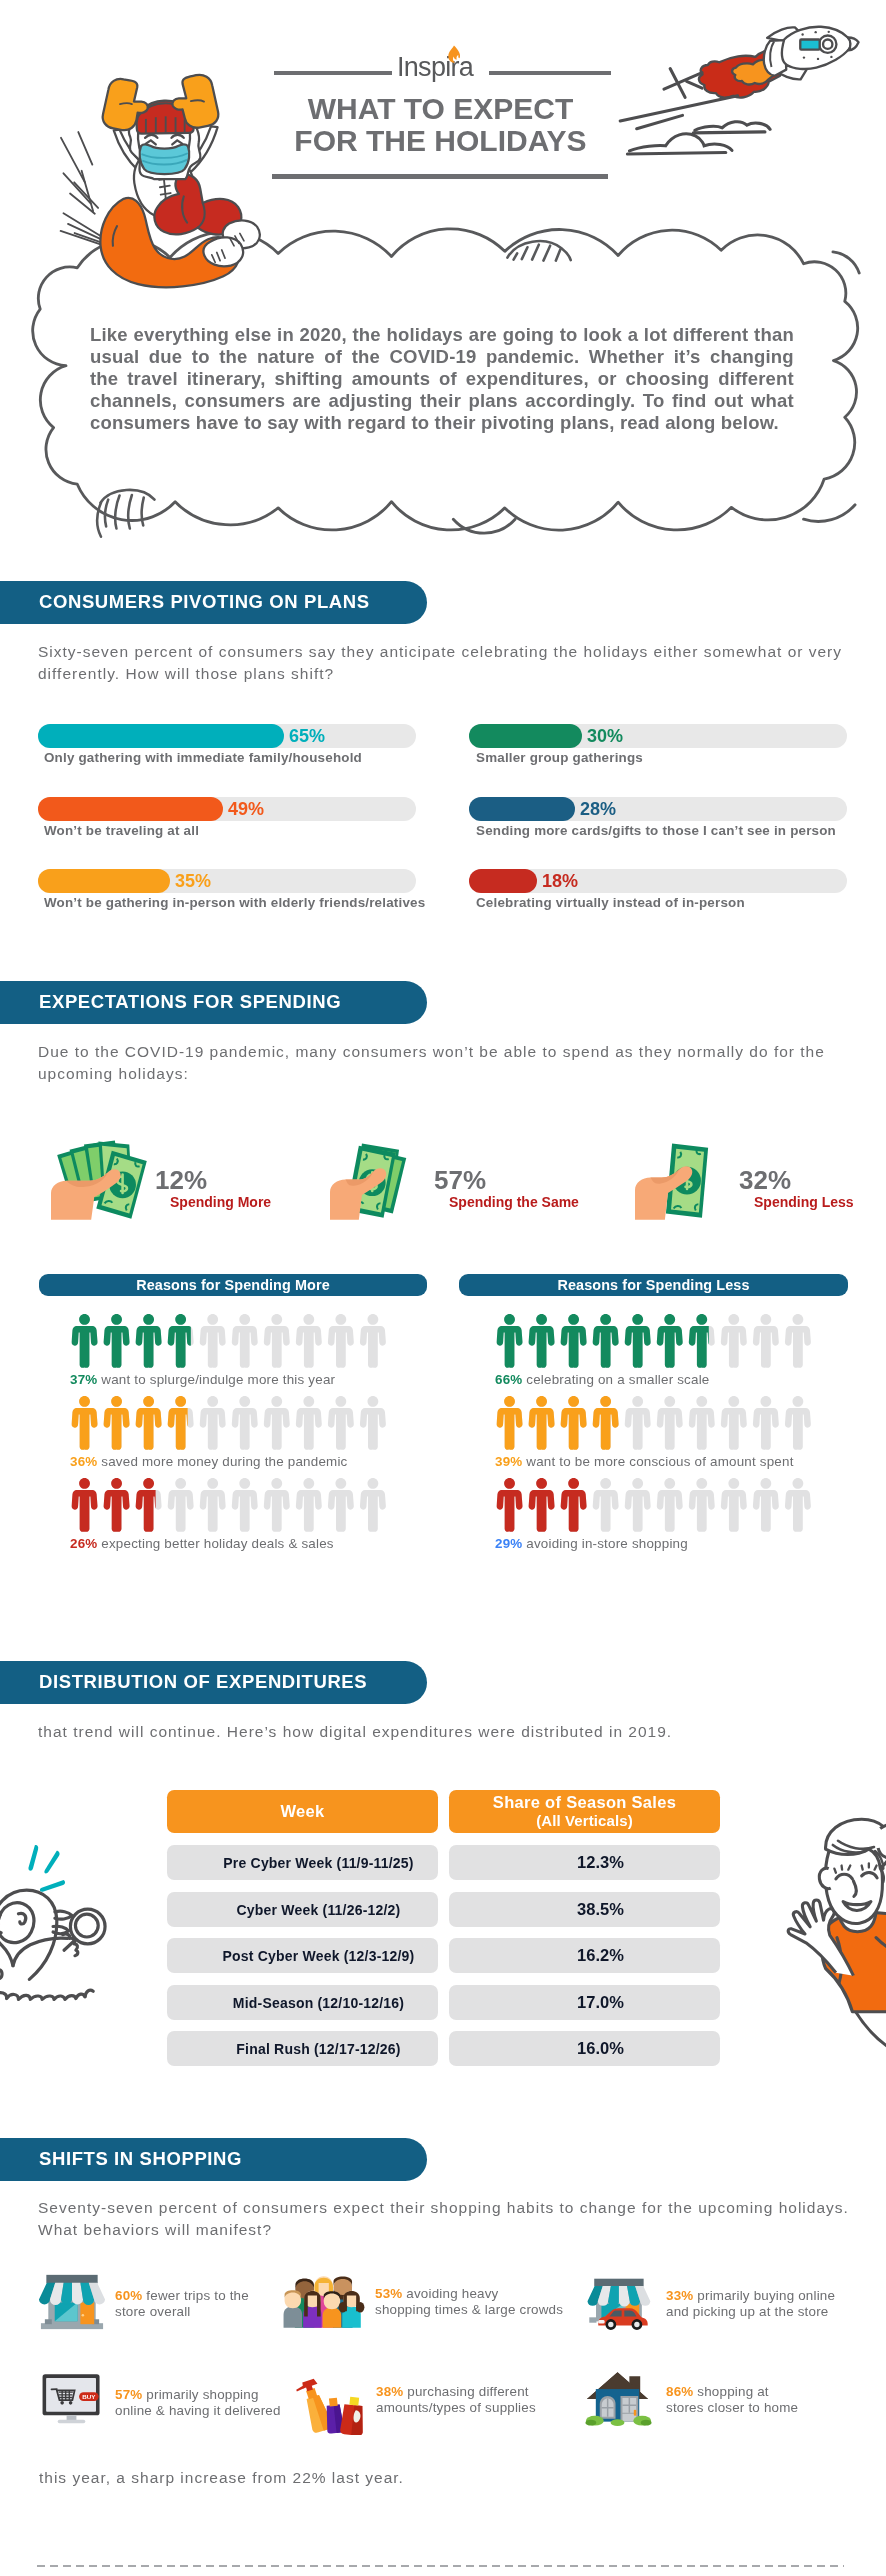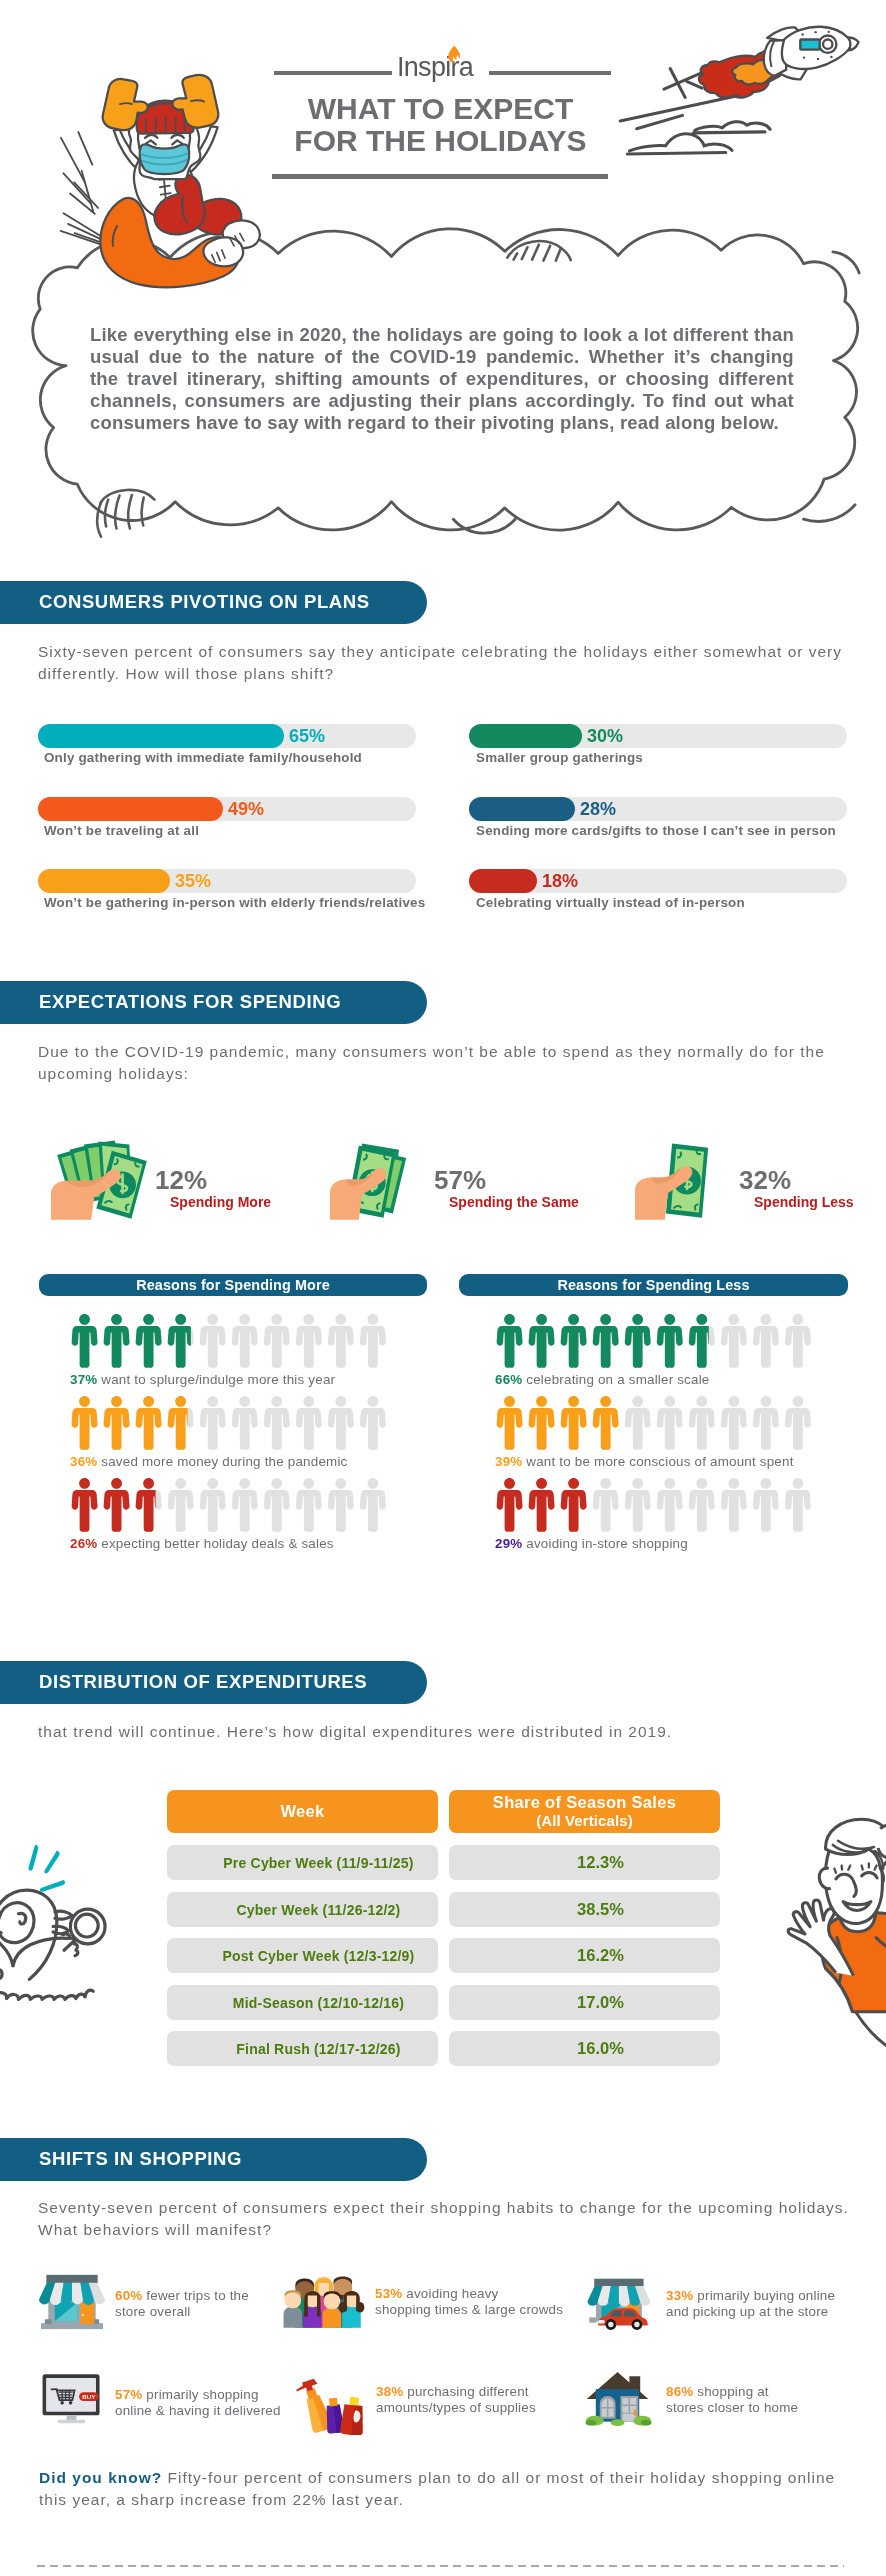--- a/index.html
+++ b/index.html
@@ -55,21 +55,21 @@
   .reason-pill span { color:#fff; font-size:14.4px; font-weight:700; letter-spacing:0.1px; }
   .reason-cap { position:absolute; font-size:13.4px; color:#6d6e71; font-weight:400;
                 white-space:nowrap; letter-spacing:0.2px; }
   .reason-cap b { font-weight:700; }
 
   
   .tbl-head { background:#F7941E; border-radius:7.2px; color:#fff; font-weight:700;
               display:flex; align-items:center; justify-content:center; text-align:center;
               position:absolute; font-size:16.5px; line-height:18.5px; letter-spacing:0.3px; }
   .tbl-head small { font-size:15px; font-weight:700; letter-spacing:0.1px; }
-  .tbl-cell { background:#e1e1e2; border-radius:7.2px; color:#4d7c0f;
+  .tbl-cell { background:#e1e1e2; border-radius:7.2px; color:#0f172a;
               display:flex; align-items:center; justify-content:center; text-align:center;
               position:absolute;padding-left:32px; }
 
   
   [data-name^="shift-icon-"] > svg { width:100%; height:100%; }
   .shift-txt { position:absolute; font-size:13.4px; line-height:16px; color:#6d6e71;
                letter-spacing:0.2px; white-space:nowrap; }
   .shift-txt b { color:#F7941E; font-weight:700; }
 
   
@@ -774,21 +774,21 @@
         <path d="M23.8 0 C29.6 0 34.3 4.7 34.3 10.5 C34.3 16.3 29.6 21 23.8 21 C18 21 13.3 16.3 13.3 10.5 C13.3 4.7 18 0 23.8 0 Z M8.5 23.5 L39.1 23.5 C43.3 23.5 46.8 27 47.3 31.4 L49 54.5 C49.3 58.6 46.6 61.5 42.8 61.5 C39.2 61.5 36.5 58.9 36.3 54.9 L35.2 36 L33.3 36 L33.3 98.5 C33.3 102.3 30.6 104.5 27.2 104.5 C23.8 104.5 21.1 102.3 21.1 98.5 L21.1 58 L26.5 58 L26.5 98.5 C26.5 102.3 23.8 104.5 20.4 104.5 C17 104.5 14.3 102.3 14.3 98.5 L14.3 36 L12.4 36 L11.3 54.9 C11.1 58.9 8.4 61.5 4.8 61.5 C1 61.5 -1.7 58.6 -1.4 54.5 L0.3 31.4 C0.8 27 4.3 23.5 8.5 23.5 Z" transform="translate(124.6,0)" fill="#C62B20" data-name="person-icon-filled"></path>
         <path d="M23.8 0 C29.6 0 34.3 4.7 34.3 10.5 C34.3 16.3 29.6 21 23.8 21 C18 21 13.3 16.3 13.3 10.5 C13.3 4.7 18 0 23.8 0 Z M8.5 23.5 L39.1 23.5 C43.3 23.5 46.8 27 47.3 31.4 L49 54.5 C49.3 58.6 46.6 61.5 42.8 61.5 C39.2 61.5 36.5 58.9 36.3 54.9 L35.2 36 L33.3 36 L33.3 98.5 C33.3 102.3 30.6 104.5 27.2 104.5 C23.8 104.5 21.1 102.3 21.1 98.5 L21.1 58 L26.5 58 L26.5 98.5 C26.5 102.3 23.8 104.5 20.4 104.5 C17 104.5 14.3 102.3 14.3 98.5 L14.3 36 L12.4 36 L11.3 54.9 C11.1 58.9 8.4 61.5 4.8 61.5 C1 61.5 -1.7 58.6 -1.4 54.5 L0.3 31.4 C0.8 27 4.3 23.5 8.5 23.5 Z" transform="translate(186.89999999999998,0)" fill="#C62B20" data-name="person-icon-filled"></path>
         <path d="M23.8 0 C29.6 0 34.3 4.7 34.3 10.5 C34.3 16.3 29.6 21 23.8 21 C18 21 13.3 16.3 13.3 10.5 C13.3 4.7 18 0 23.8 0 Z M8.5 23.5 L39.1 23.5 C43.3 23.5 46.8 27 47.3 31.4 L49 54.5 C49.3 58.6 46.6 61.5 42.8 61.5 C39.2 61.5 36.5 58.9 36.3 54.9 L35.2 36 L33.3 36 L33.3 98.5 C33.3 102.3 30.6 104.5 27.2 104.5 C23.8 104.5 21.1 102.3 21.1 98.5 L21.1 58 L26.5 58 L26.5 98.5 C26.5 102.3 23.8 104.5 20.4 104.5 C17 104.5 14.3 102.3 14.3 98.5 L14.3 36 L12.4 36 L11.3 54.9 C11.1 58.9 8.4 61.5 4.8 61.5 C1 61.5 -1.7 58.6 -1.4 54.5 L0.3 31.4 C0.8 27 4.3 23.5 8.5 23.5 Z" transform="translate(249.2,0)" fill="#C62B20" data-name="person-icon-filled"></path>
         <path d="M23.8 0 C29.6 0 34.3 4.7 34.3 10.5 C34.3 16.3 29.6 21 23.8 21 C18 21 13.3 16.3 13.3 10.5 C13.3 4.7 18 0 23.8 0 Z M8.5 23.5 L39.1 23.5 C43.3 23.5 46.8 27 47.3 31.4 L49 54.5 C49.3 58.6 46.6 61.5 42.8 61.5 C39.2 61.5 36.5 58.9 36.3 54.9 L35.2 36 L33.3 36 L33.3 98.5 C33.3 102.3 30.6 104.5 27.2 104.5 C23.8 104.5 21.1 102.3 21.1 98.5 L21.1 58 L26.5 58 L26.5 98.5 C26.5 102.3 23.8 104.5 20.4 104.5 C17 104.5 14.3 102.3 14.3 98.5 L14.3 36 L12.4 36 L11.3 54.9 C11.1 58.9 8.4 61.5 4.8 61.5 C1 61.5 -1.7 58.6 -1.4 54.5 L0.3 31.4 C0.8 27 4.3 23.5 8.5 23.5 Z" transform="translate(311.5,0)" fill="#C62B20" data-name="person-icon-filled"></path>
         <path d="M23.8 0 C29.6 0 34.3 4.7 34.3 10.5 C34.3 16.3 29.6 21 23.8 21 C18 21 13.3 16.3 13.3 10.5 C13.3 4.7 18 0 23.8 0 Z M8.5 23.5 L39.1 23.5 C43.3 23.5 46.8 27 47.3 31.4 L49 54.5 C49.3 58.6 46.6 61.5 42.8 61.5 C39.2 61.5 36.5 58.9 36.3 54.9 L35.2 36 L33.3 36 L33.3 98.5 C33.3 102.3 30.6 104.5 27.2 104.5 C23.8 104.5 21.1 102.3 21.1 98.5 L21.1 58 L26.5 58 L26.5 98.5 C26.5 102.3 23.8 104.5 20.4 104.5 C17 104.5 14.3 102.3 14.3 98.5 L14.3 36 L12.4 36 L11.3 54.9 C11.1 58.9 8.4 61.5 4.8 61.5 C1 61.5 -1.7 58.6 -1.4 54.5 L0.3 31.4 C0.8 27 4.3 23.5 8.5 23.5 Z" transform="translate(373.79999999999995,0)" fill="#C62B20" data-name="person-icon-filled"></path>
         <path d="M23.8 0 C29.6 0 34.3 4.7 34.3 10.5 C34.3 16.3 29.6 21 23.8 21 C18 21 13.3 16.3 13.3 10.5 C13.3 4.7 18 0 23.8 0 Z M8.5 23.5 L39.1 23.5 C43.3 23.5 46.8 27 47.3 31.4 L49 54.5 C49.3 58.6 46.6 61.5 42.8 61.5 C39.2 61.5 36.5 58.9 36.3 54.9 L35.2 36 L33.3 36 L33.3 98.5 C33.3 102.3 30.6 104.5 27.2 104.5 C23.8 104.5 21.1 102.3 21.1 98.5 L21.1 58 L26.5 58 L26.5 98.5 C26.5 102.3 23.8 104.5 20.4 104.5 C17 104.5 14.3 102.3 14.3 98.5 L14.3 36 L12.4 36 L11.3 54.9 C11.1 58.9 8.4 61.5 4.8 61.5 C1 61.5 -1.7 58.6 -1.4 54.5 L0.3 31.4 C0.8 27 4.3 23.5 8.5 23.5 Z" transform="translate(436.09999999999997,0)" fill="#C62B20" data-name="person-icon-filled"></path>
         <path d="M23.8 0 C29.6 0 34.3 4.7 34.3 10.5 C34.3 16.3 29.6 21 23.8 21 C18 21 13.3 16.3 13.3 10.5 C13.3 4.7 18 0 23.8 0 Z M8.5 23.5 L39.1 23.5 C43.3 23.5 46.8 27 47.3 31.4 L49 54.5 C49.3 58.6 46.6 61.5 42.8 61.5 C39.2 61.5 36.5 58.9 36.3 54.9 L35.2 36 L33.3 36 L33.3 98.5 C33.3 102.3 30.6 104.5 27.2 104.5 C23.8 104.5 21.1 102.3 21.1 98.5 L21.1 58 L26.5 58 L26.5 98.5 C26.5 102.3 23.8 104.5 20.4 104.5 C17 104.5 14.3 102.3 14.3 98.5 L14.3 36 L12.4 36 L11.3 54.9 C11.1 58.9 8.4 61.5 4.8 61.5 C1 61.5 -1.7 58.6 -1.4 54.5 L0.3 31.4 C0.8 27 4.3 23.5 8.5 23.5 Z" transform="translate(498.4,0)" fill="#C62B20" data-name="person-icon-filled"></path>
         <path d="M23.8 0 C29.6 0 34.3 4.7 34.3 10.5 C34.3 16.3 29.6 21 23.8 21 C18 21 13.3 16.3 13.3 10.5 C13.3 4.7 18 0 23.8 0 Z M8.5 23.5 L39.1 23.5 C43.3 23.5 46.8 27 47.3 31.4 L49 54.5 C49.3 58.6 46.6 61.5 42.8 61.5 C39.2 61.5 36.5 58.9 36.3 54.9 L35.2 36 L33.3 36 L33.3 98.5 C33.3 102.3 30.6 104.5 27.2 104.5 C23.8 104.5 21.1 102.3 21.1 98.5 L21.1 58 L26.5 58 L26.5 98.5 C26.5 102.3 23.8 104.5 20.4 104.5 C17 104.5 14.3 102.3 14.3 98.5 L14.3 36 L12.4 36 L11.3 54.9 C11.1 58.9 8.4 61.5 4.8 61.5 C1 61.5 -1.7 58.6 -1.4 54.5 L0.3 31.4 C0.8 27 4.3 23.5 8.5 23.5 Z" transform="translate(560.6999999999999,0)" fill="#C62B20" data-name="person-icon-filled"></path>
       </g>
     </svg>
-    <div class="reason-cap" data-name="pictogram-caption" style="left: 495px; top: 1536px;"><b style="color: #4c1d95; text-align: center;">29%</b> avoiding in-store shopping</div>
+    <div class="reason-cap" data-name="pictogram-caption" style="left: 495px; top: 1536px;"><b style="color: #3b82f6; text-align: center;">29%</b> avoiding in-store shopping</div>
     <div class="sec-pill abs" data-name="section-heading-distribution" style="top: 1661px; width: 427px; height: 43px;">
       <span data-name="section-heading-label">DISTRIBUTION OF EXPENDITURES</span>
     </div>
     <div class="sec-body abs" data-name="section-body-distribution" style="left: 38px; top: 1721px;">
       <div data-name="section-body-line">that trend will continue. Here’s how digital expenditures were distributed in 2019.</div>
     </div>
     <div class="tbl-head" data-name="table-header-week" style="left: 167px; top: 1790px; width: 271px; height: 43px;">Week</div>
     <div class="tbl-head" data-name="table-header-share" style="left: 449px; top: 1790px; width: 271px; height: 43px; flex-direction: column;">
       <div>Share of Season Sales</div>
       <small>(All Verticals)</small>
@@ -971,18 +971,17 @@
           <ellipse cx="18" cy="120" rx="11" ry="6"></ellipse>
           <ellipse cx="130" cy="120" rx="11" ry="6"></ellipse>
         </g>
       </svg>
     </div>
     <div class="shift-txt" data-name="shift-label" style="left: 666px; top: 2384px;">
       <div><b>86%</b> shopping at</div>
       <div>stores closer to home</div>
     </div>
     <div class="abs" data-name="did-you-know" id="dyk" style="left: 39px; top: 2467px; font-size: 15.5px; line-height: 21.6px; letter-spacing: 1px; white-space: nowrap;">
-      <div><b>Did you know?</b> Fifty-four percent of consumers plan to do all or most of their holiday shopping online</div>
       <div>this year, a sharp increase from 22% last year.</div>
     </div>
     <div class="abs" data-name="dashed-divider" style="left: 37px; top: 2565px; width: 807px; height: 2.1px; background: repeating-linear-gradient(to right, rgb(167, 169, 172) 0px, rgb(167, 169, 172) 8px, transparent 8px, transparent 13px);"></div>
   </div>
 
 
 </body></html>

